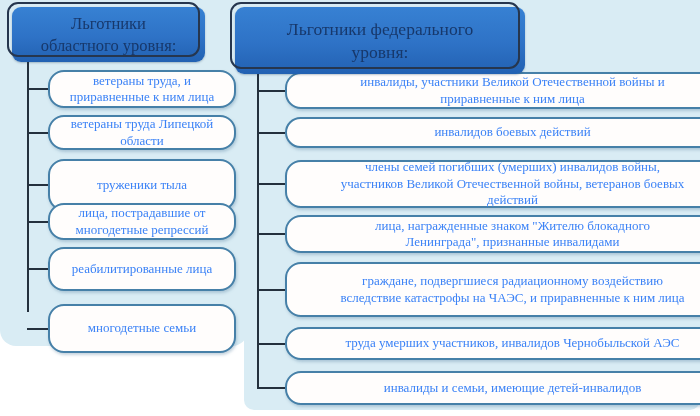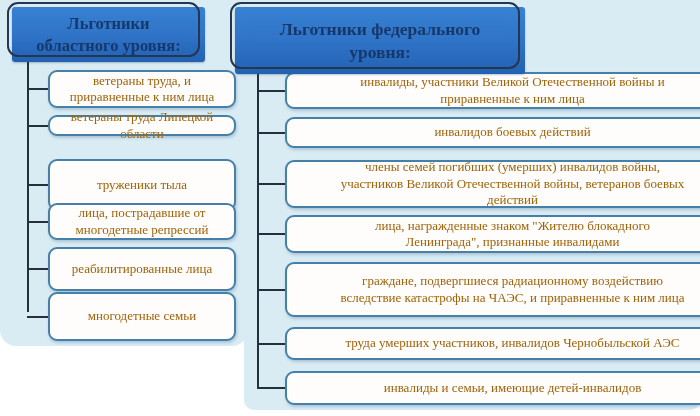--- a/index.html
+++ b/index.html
@@ -10,59 +10,59 @@
   }
   
   .panel { position:absolute; background:#d9ecf4; }
   .panel-left  { left:0; top:0; width:248px; height:346px; border-radius:0 0 16px 16px; }
   .panel-right { left:244px; top:0; width:456px; height:410px; border-radius:0 0 10px 10px; }
 
   
   .hdr {
     position:absolute; z-index:1;
     display:flex; align-items:center; justify-content:center; text-align:center;
-    white-space:pre-line; font-weight:bold; font-size:16.5px; line-height:1.3;
+    white-space:pre-line; font-weight:normal; font-size:16.5px; line-height:1.3;
     color:#17386b;
     background:linear-gradient(180deg,#3781d3 0%,#2e72c6 55%,#2261b2 100%);
-    border-radius:3px;
+    border-radius:9px;
     box-shadow:0 1px 2px rgba(30,60,90,.3);
   }
   .hdr::before {
     content:''; position:absolute; z-index:-1;
     left:-5px; top:-5px; right:5px; bottom:5px;
     border:2px solid #26364e; border-radius:11px;
   }
   .hdr-left  { left:12px;  top:7px; width:193px; height:55px; }
   .hdr-right { left:235px; top:7px; width:290px; height:67px; font-size:17.5px; }
 
   
   .vline { position:absolute; width:2px; background:#24303d; }
   .vline-left  { left:27px;  top:62px; height:250px; }
   .vline-right { left:257px; top:62px; height:327px; }
 
   
   .node {
     position:absolute; box-sizing:border-box;
     display:flex; align-items:center; justify-content:center;
     text-align:center; white-space:pre-line;
-    background:#fffdfc; border:2px solid #4680a8; border-radius:9px;
-    color:#a16207; font-size:13px; line-height:1.26; padding:2px 8px;
+    background:#fffdfc; border:2px solid #4680a8; border-radius:16px;
+    color:#3b82f6; font-size:13px; line-height:1.26; padding:2px 8px;
     box-shadow:1px 2px 3px rgba(90,130,160,.35);
   }
   .node::before {
     content:''; position:absolute; top:50%; margin-top:-1px; height:2px;
     background:#24303d;
   }
   .col-left  .node { left:48px;  width:188px; }
   .col-left  .node::before { left:-23px; width:21px; }
   .col-right .node { left:285px; width:455px; }
   .col-right .node::before { left:-30px; width:28px; }
 
-  .l1{top:70px;height:38px} .l2{top:115px;height:21px} .l3{top:159px;height:52px}
-  .l4{top:203px;height:37px} .l5{top:247px;height:44px} .l6{top:292px;height:49px}
+  .l1{top:70px;height:38px} .l2{top:115px;height:35px} .l3{top:159px;height:52px}
+  .l4{top:203px;height:37px} .l5{top:247px;height:44px} .l6{top:304px;height:49px}
 
   .r1{top:72px;height:37px} .r2{top:117px;height:31px} .r3{top:160px;height:48px}
   .r4{top:215px;height:38px} .r5{top:262px;height:55px} .r6{top:327px;height:33px}
   .r7{top:371px;height:34px}
 </style>
 </head>
 <body>
 
 <div class="canvas">
 

